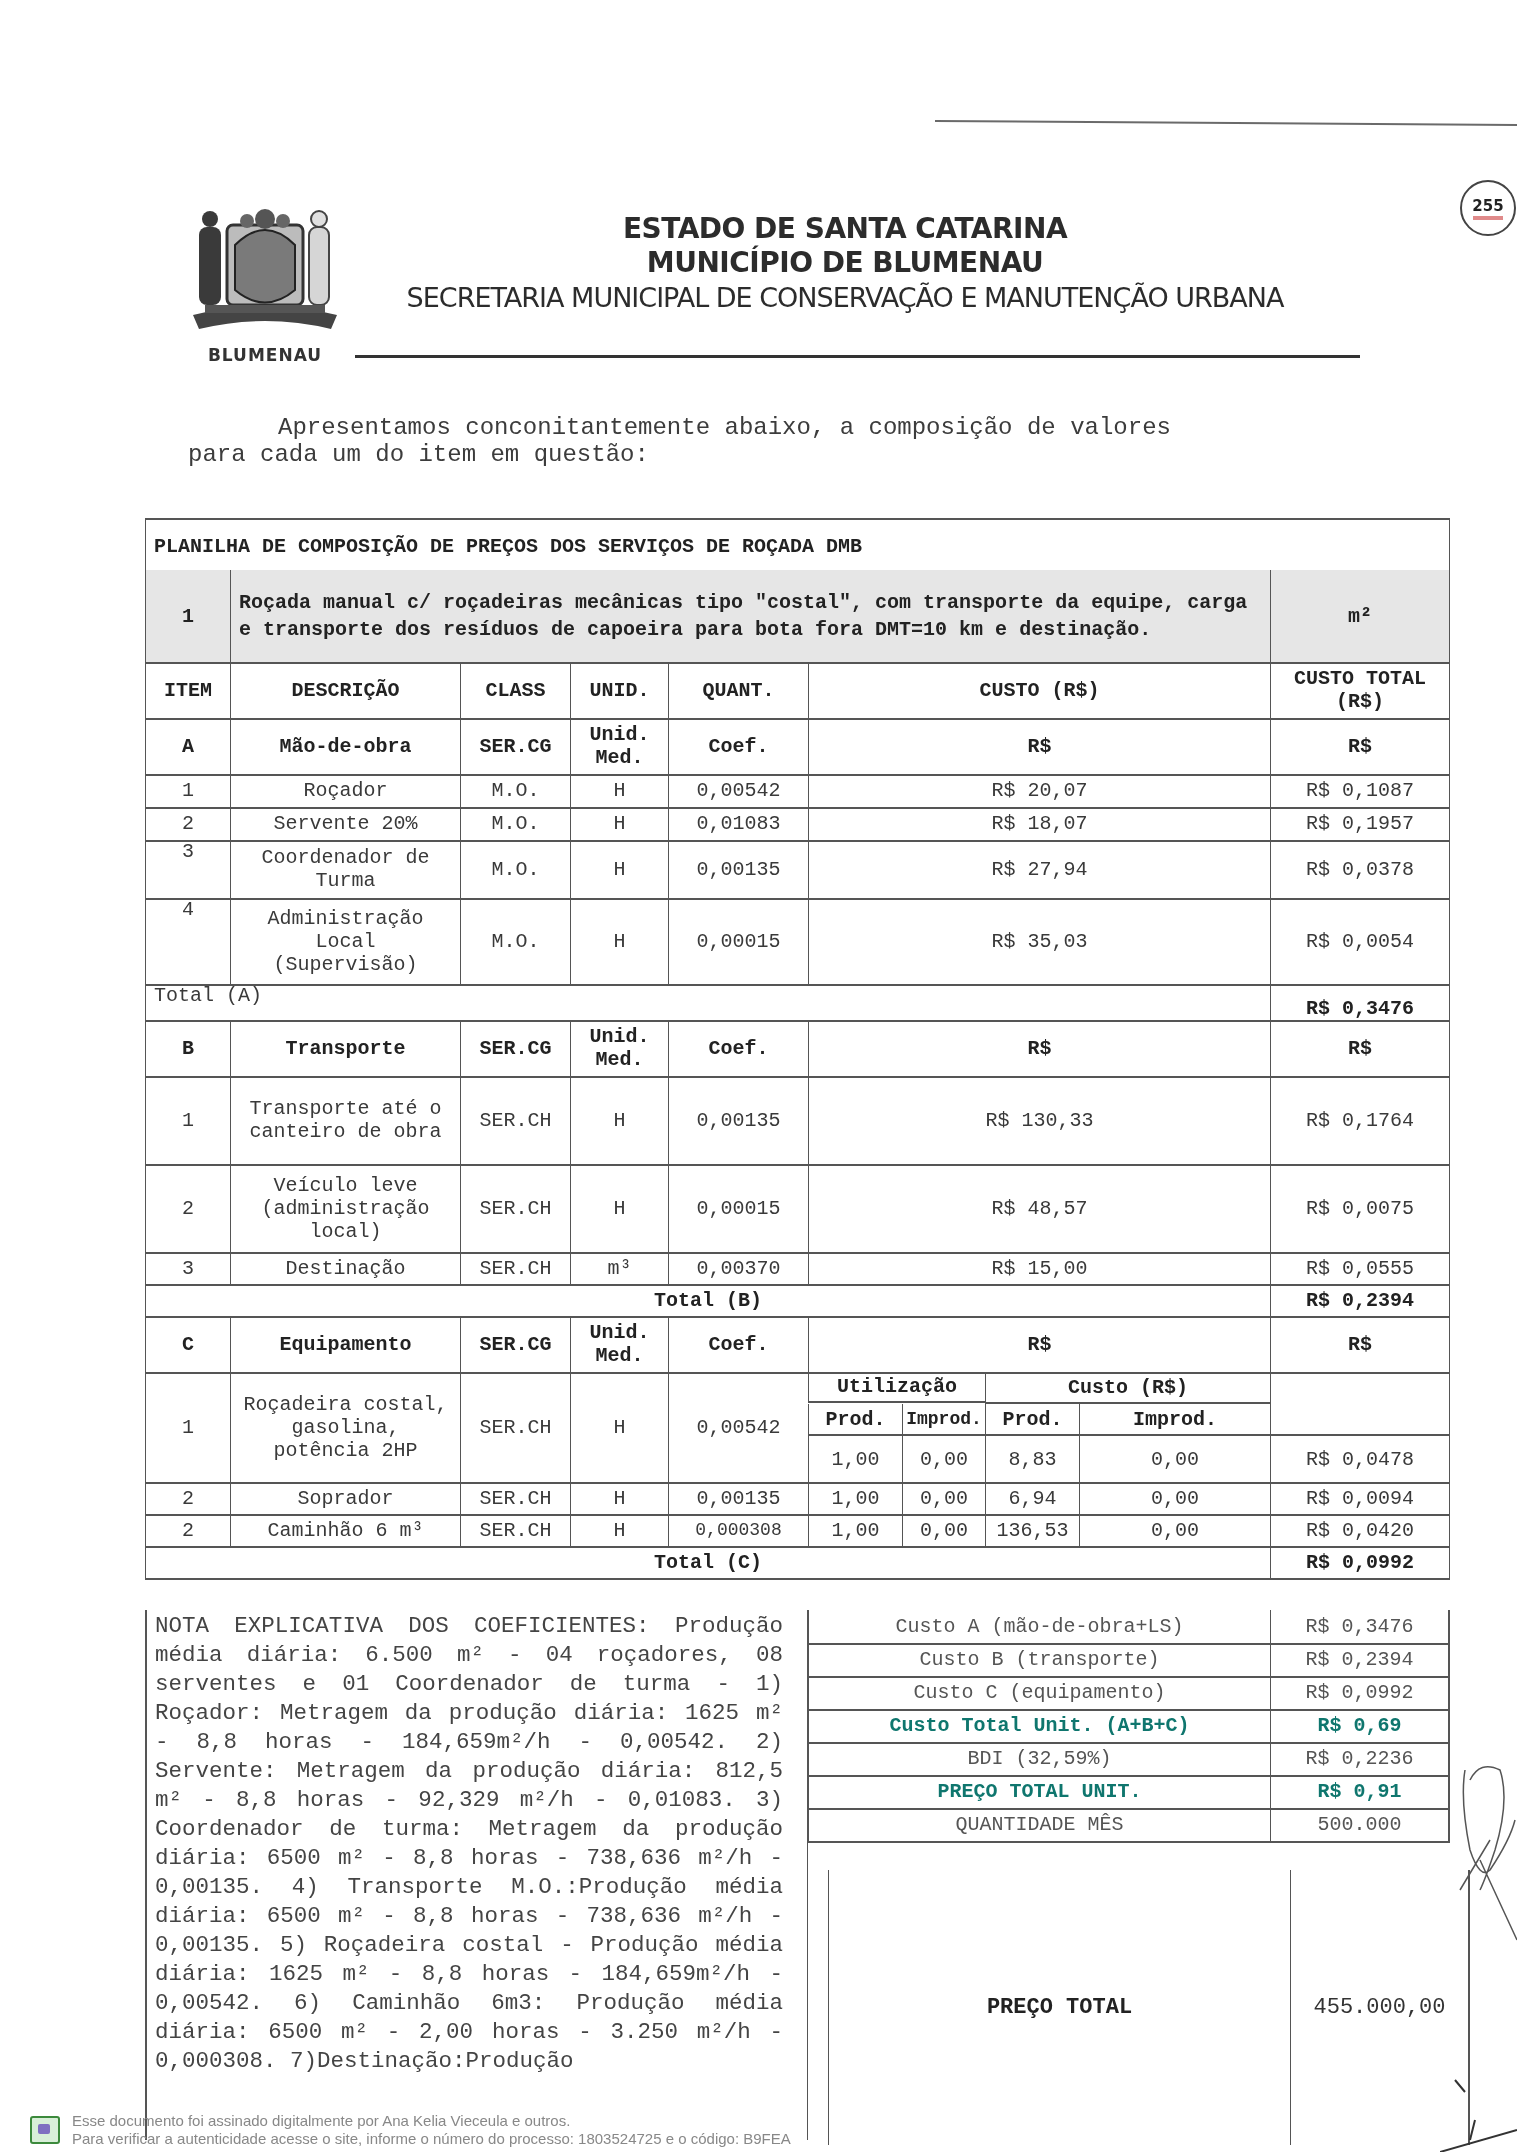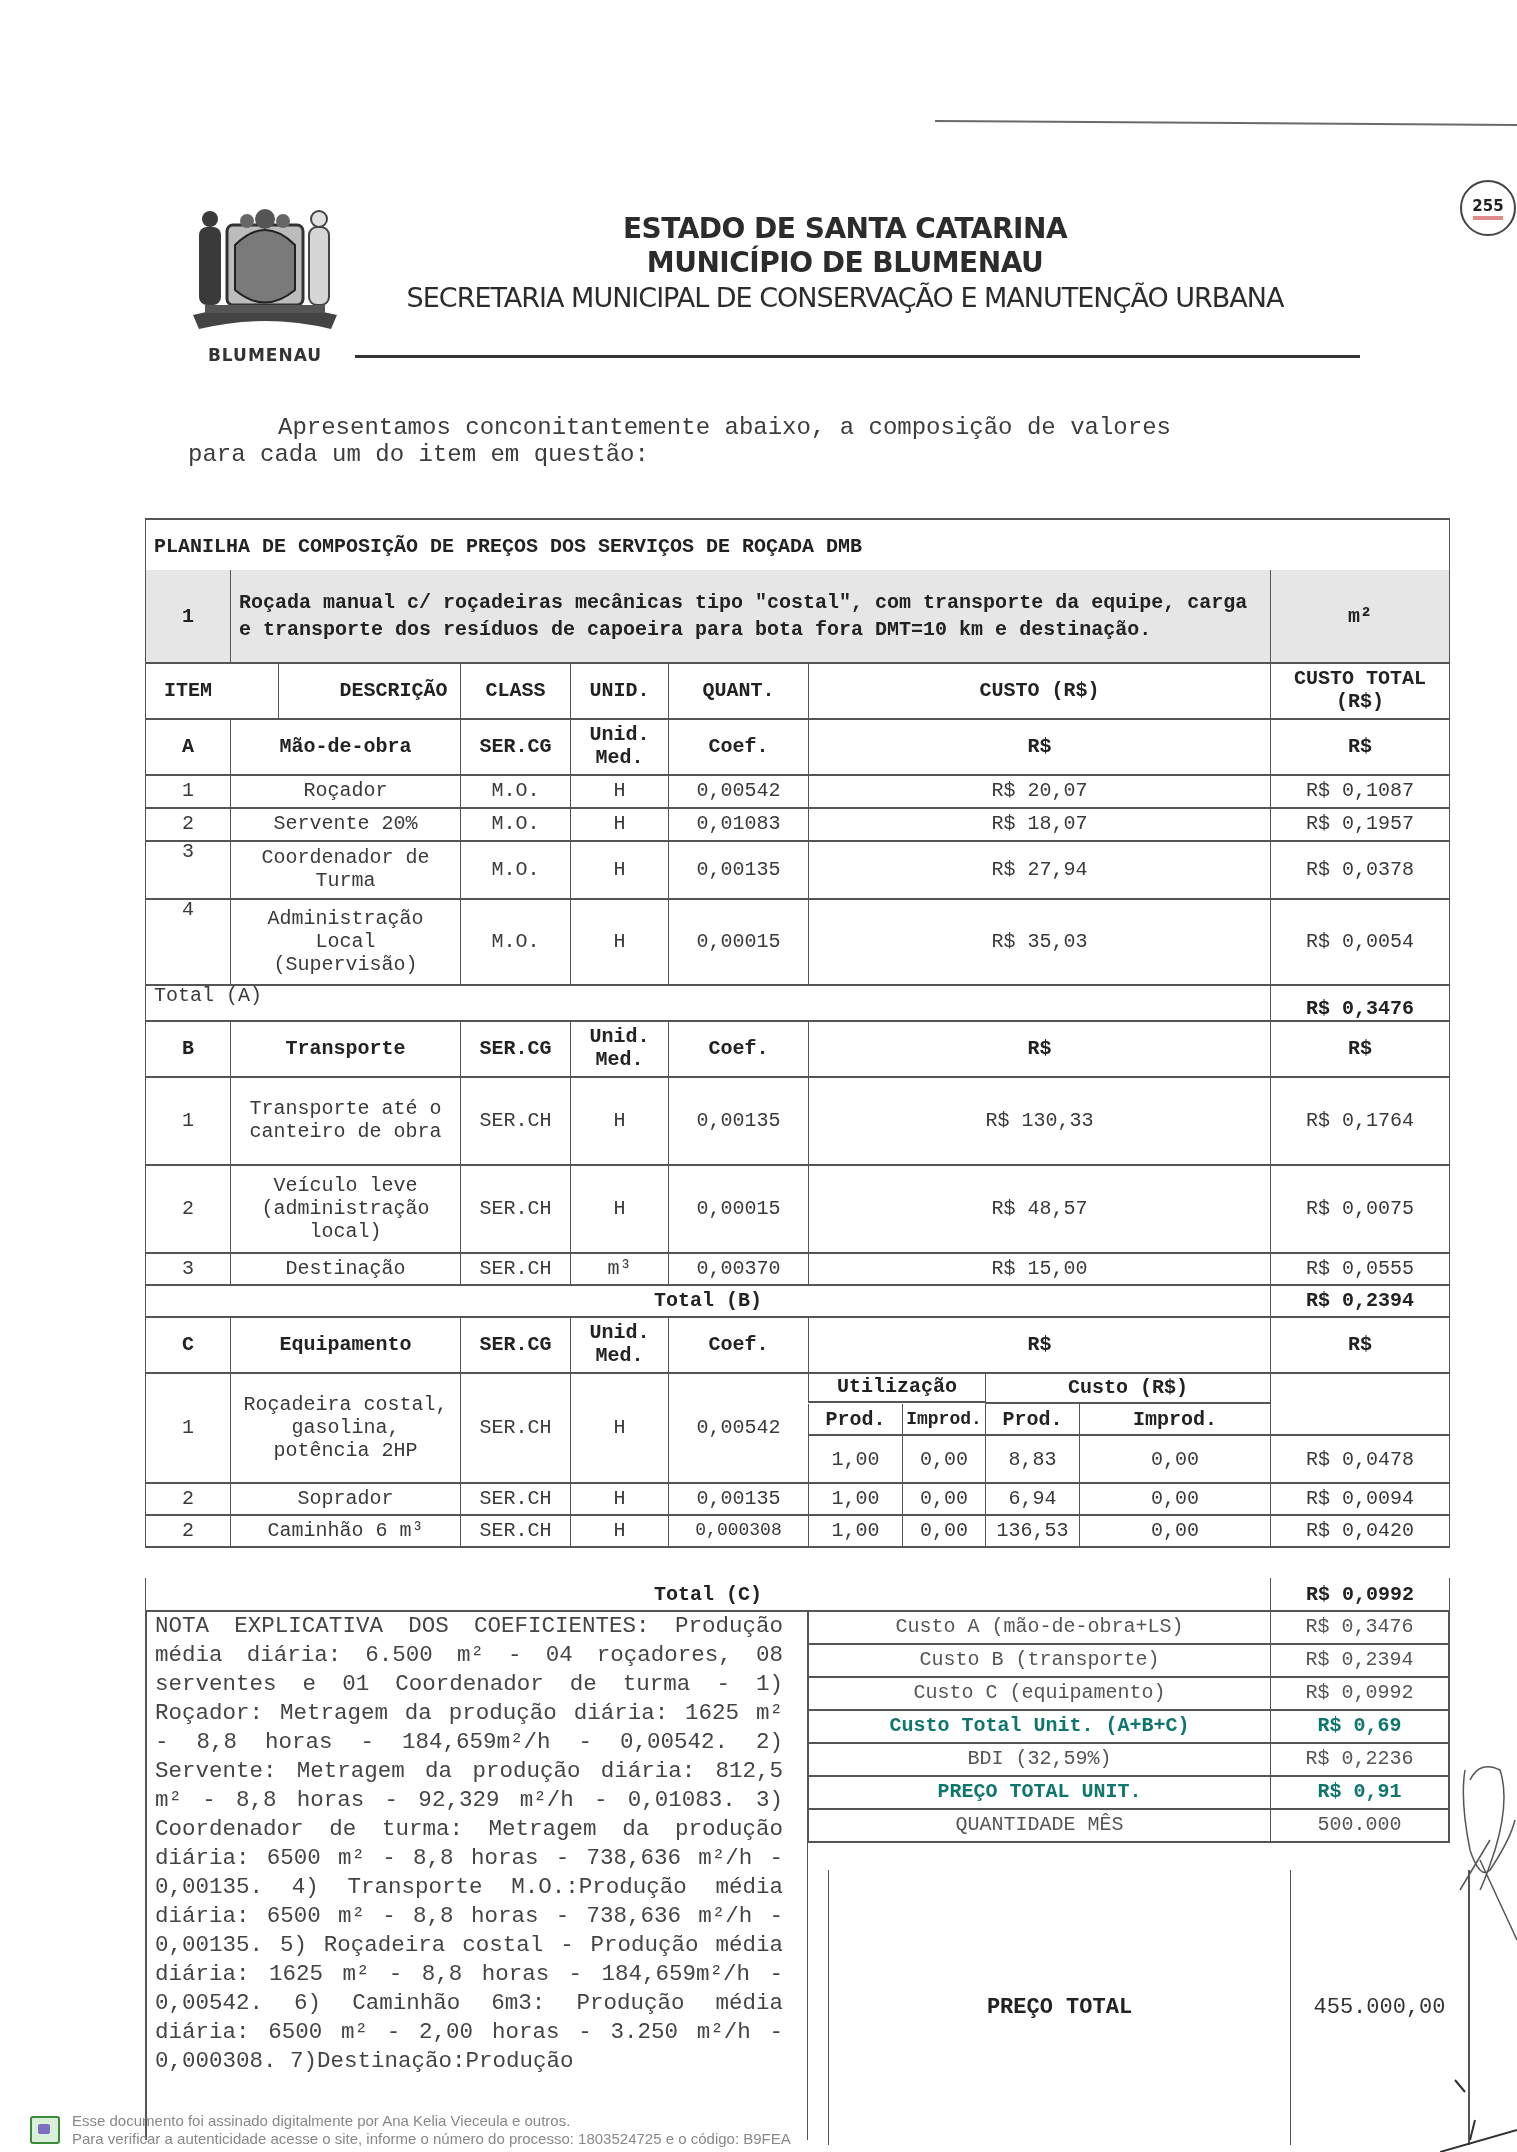--- a/index.html
+++ b/index.html
@@ -103,21 +103,21 @@
     </div>
 
     <div class="row shade" style="top:52px;width:1305px;height:92px;">
       <div class="cell bold" style="left:0;width:85px;">1</div>
       <div class="cell left bold" style="left:85px;width:1040px;line-height:27px;padding-right:14px;">Roçada manual c/ roçadeiras mecânicas tipo "costal", com transporte da equipe, carga e transporte dos resíduos de capoeira para bota fora DMT=10 km e destinação.</div>
       <div class="cell bold rb" style="left:1125px;width:180px;">m²</div>
     </div>
 
     <div class="row" style="top:144px;width:1305px;height:56px;">
       <div class="cell bold" style="left:0;width:85px;">ITEM</div>
-      <div class="cell bold" style="left:85px;width:230px;margin-left:48px;">DESCRIÇÃO</div>
+      <div class="cell bold" style="left:85px;width:230px;">DESCRIÇÃO</div>
       <div class="cell bold" style="left:315px;width:110px;">CLASS</div>
       <div class="cell bold" style="left:425px;width:98px;">UNID.</div>
       <div class="cell bold" style="left:523px;width:140px;">QUANT.</div>
       <div class="cell bold" style="left:663px;width:462px;">CUSTO (R$)</div>
       <div class="cell bold rb" style="left:1125px;width:180px;">CUSTO TOTAL (R$)</div>
     </div>
 
     <div class="row" style="top:200px;width:1305px;height:56px;">
       <div class="cell bold" style="left:0;width:85px;">A</div>
       <div class="cell bold" style="left:85px;width:230px;">Mão-de-obra</div>
@@ -261,21 +261,21 @@
       <div class="cell" style="left:315px;width:110px;">SER.CH</div>
       <div class="cell" style="left:425px;width:98px;">H</div>
       <div class="cell" style="left:523px;width:140px;font-size:18px;">0,000308</div>
       <div class="cell" style="left:663px;width:94px;">1,00</div>
       <div class="cell" style="left:757px;width:83px;">0,00</div>
       <div class="cell" style="left:840px;width:94px;">136,53</div>
       <div class="cell" style="left:934px;width:191px;">0,00</div>
       <div class="cell rb" style="left:1125px;width:180px;">R$ 0,0420</div>
     </div>
 
-    <div class="row" style="top:1028px;width:1305px;height:32px;margin-top:32px;">
+    <div class="row" style="top:1028px;width:1305px;height:32px;">
       <div class="cell bold" style="left:0;width:1125px;">Total (C)</div>
       <div class="cell bold rb" style="left:1125px;width:180px;">R$ 0,0992</div>
     </div>
   </div>
 
   <div class="nota">NOTA EXPLICATIVA DOS COEFICIENTES: Produção média diária: 6.500 m² - 04 roçadores, 08 serventes e 01 Coordenador de turma - 1) Roçador: Metragem da produção diária: 1625 m² - 8,8 horas - 184,659m²/h - 0,00542. 2) Servente: Metragem da produção diária: 812,5 m² - 8,8 horas - 92,329 m²/h - 0,01083. 3) Coordenador de turma: Metragem da produção diária: 6500 m² - 8,8 horas - 738,636 m²/h - 0,00135. 4) Transporte M.O.:Produção média diária: 6500 m² - 8,8 horas - 738,636 m²/h - 0,00135. 5) Roçadeira costal - Produção média diária: 1625 m² - 8,8 horas - 184,659m²/h - 0,00542. 6) Caminhão 6m3: Produção média diária: 6500 m² - 2,00 horas - 3.250 m²/h - 0,000308. 7)Destinação:Produção</div>
 
   <div class="summary">
     <div class="srow" style="top:0;">
       <div class="lab">Custo A (mão-de-obra+LS)</div>

